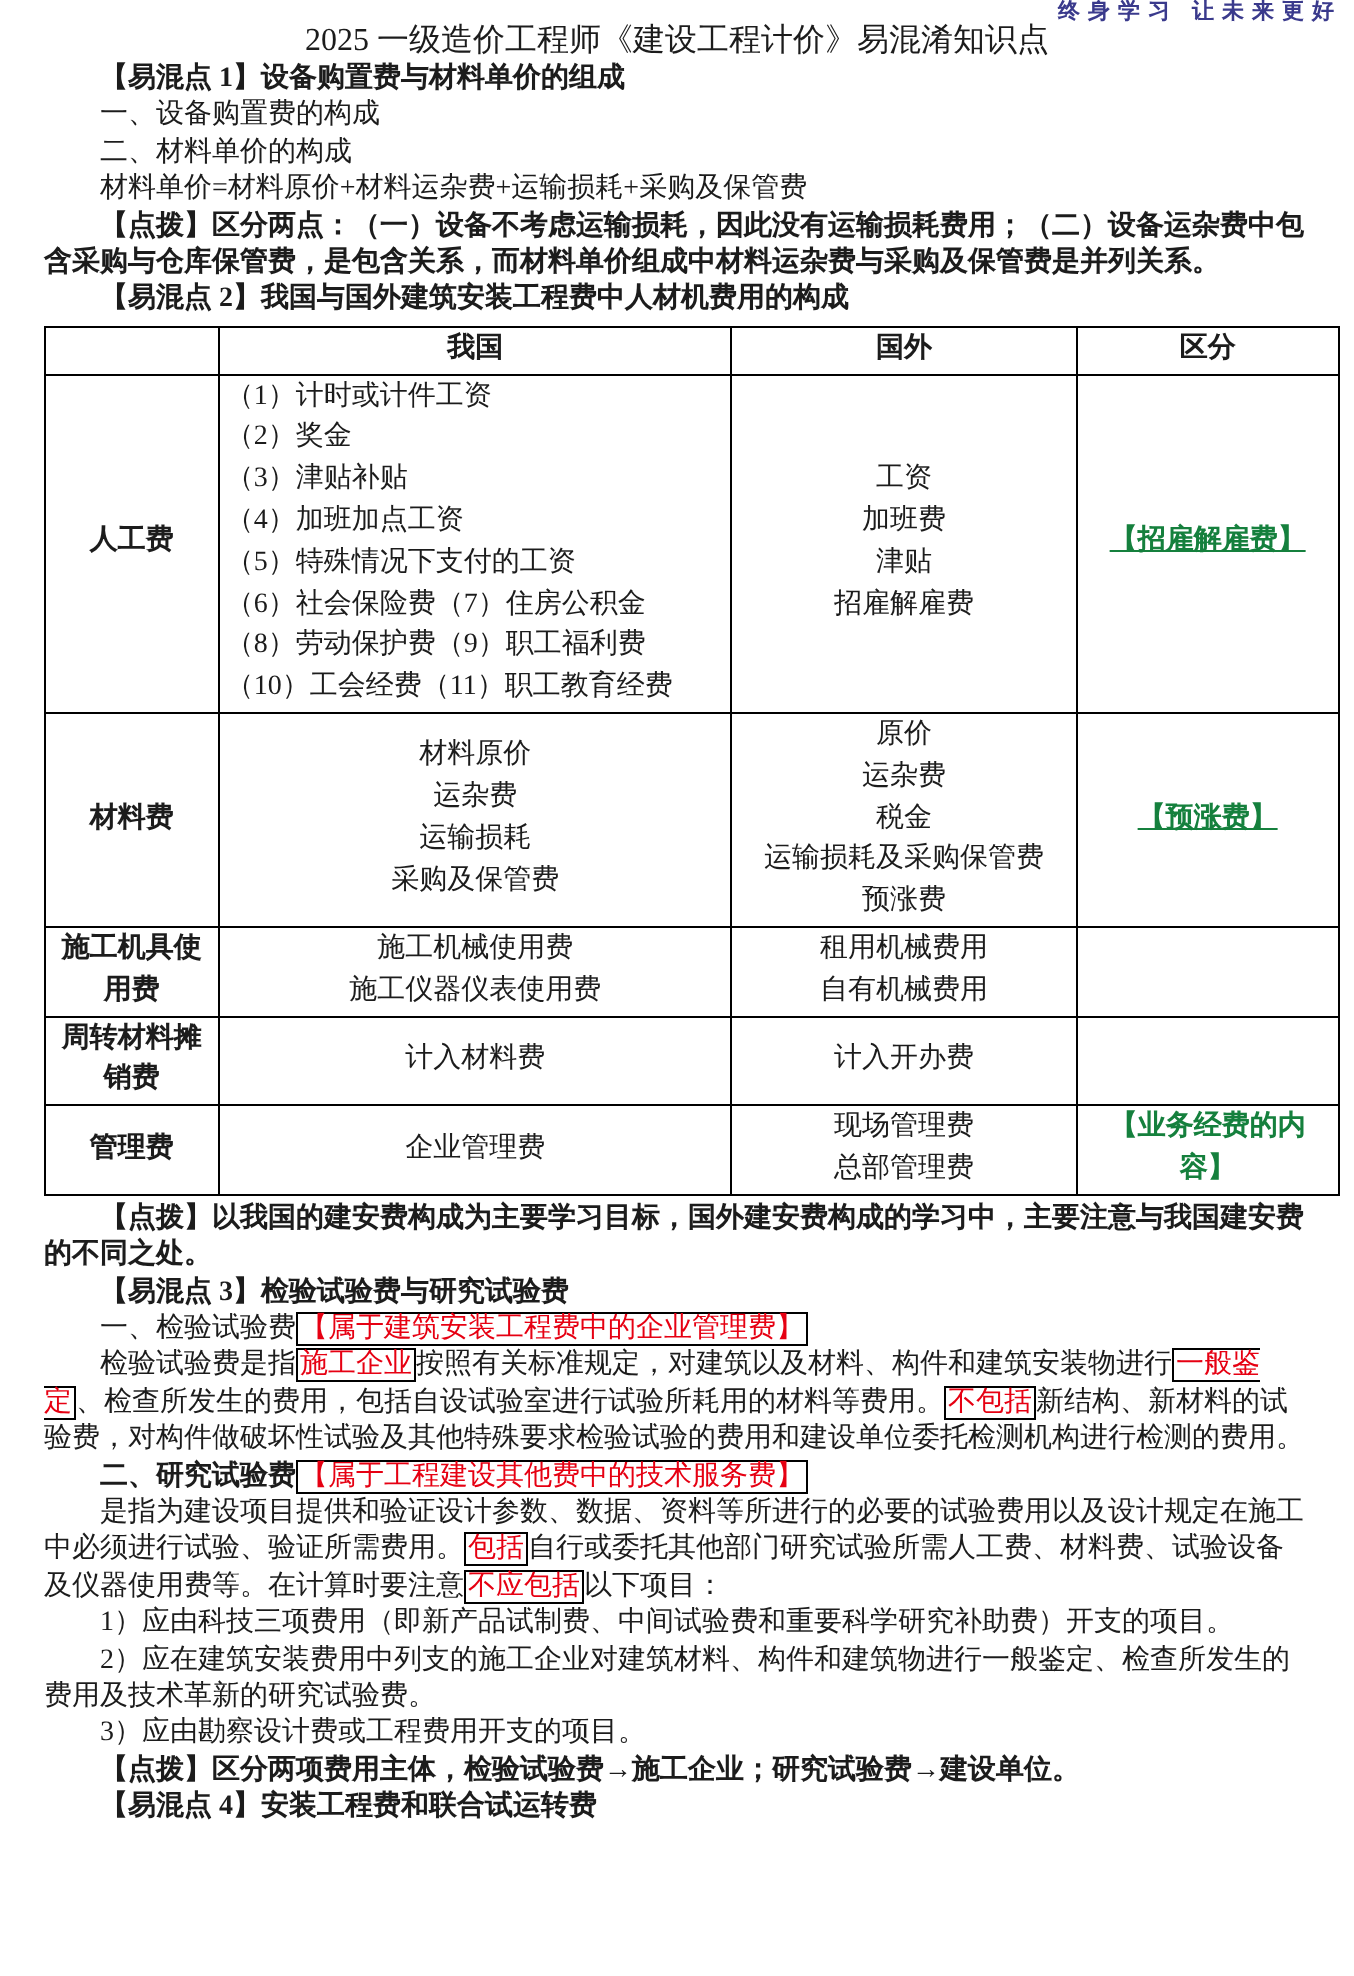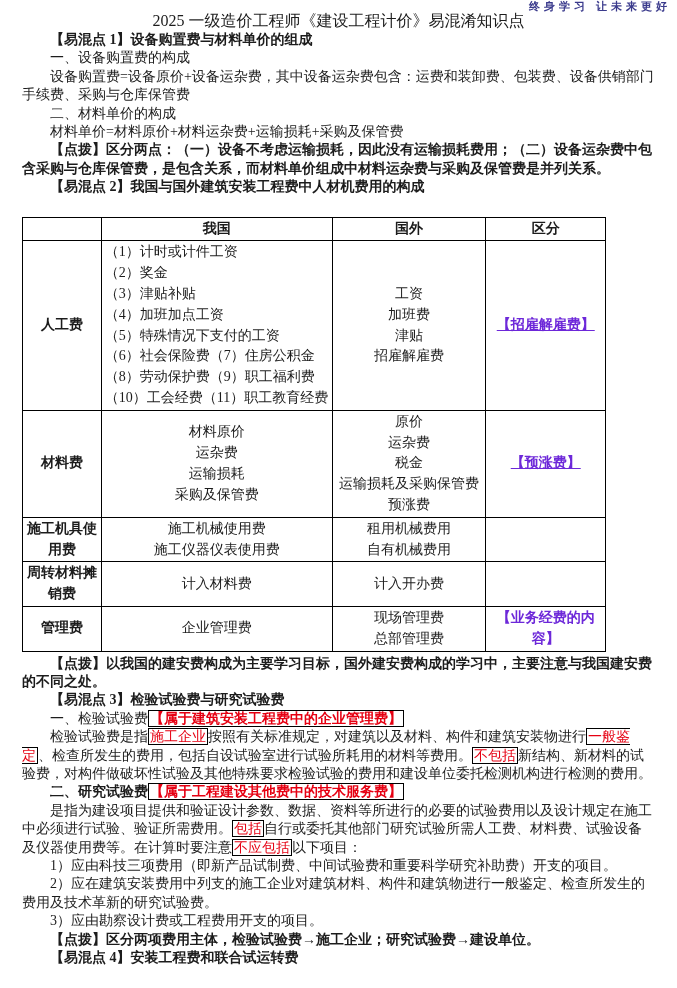--- a/index.html
+++ b/index.html
@@ -24,55 +24,54 @@
   .title {
     margin: 11px 0 0 0;
     font-size: 16px; line-height: 20px;
     font-weight: normal; text-align: center;
   }
   p { margin: 0; text-indent: 2em; }
   .bold { font-weight: bold; }
   
   table.cmp {
     border-collapse: collapse;
-    width: 584px;
-    margin: 20px 0 3px 0;
+    width: 648px;
+    margin: 3px 0 3px 0;
     text-align: center;
     line-height: 20.8px;
   }
   table.cmp th, table.cmp td {
     border: 1.5px solid #000;
     padding: 1px 3px;
     vertical-align: middle;
   }
   table.cmp th { font-weight: bold; }
   td.rowlabel { font-weight: bold; }
   td.ta-l { text-align: left; padding-left: 12px; }
-  .diff { color: #6d28d9; font-weight: bold; }
+  .diff { color: #15803d; font-weight: bold; }
   .und  { text-decoration: underline; }
   
   .rbox {
     color: #e60012;
     border: 1.5px solid #000;
     padding: 0 1px;
   }
-  .badge { font-weight: bold; margin-top: 32px; }
+  .badge { font-weight: normal; margin-top: 32px; }
 </style>
 </head>
 <body>
 
 <div class="page">
 
   <div class="watermark">终身学习  让未来更好</div>
 
   <h1 class="title">2025 一级造价工程师《建设工程计价》易混淆知识点</h1>
 
   <p class="bold">【易混点 1】设备购置费与材料单价的组成</p>
   <p>一、设备购置费的构成</p>
-  <p>设备购置费=设备原价+设备运杂费，其中设备运杂费包含：运费和装卸费、包装费、设备供销部门手续费、采购与仓库保管费</p>
   <p>二、材料单价的构成</p>
   <p>材料单价=材料原价+材料运杂费+运输损耗+采购及保管费</p>
   <p class="bold">【点拨】区分两点：（一）设备不考虑运输损耗，因此没有运输损耗费用；（二）设备运杂费中包含采购与仓库保管费，是包含关系，而材料单价组成中材料运杂费与采购及保管费是并列关系。</p>
 
   <p class="bold">【易混点 2】我国与国外建筑安装工程费中人材机费用的构成</p>
 
   <table class="cmp">
     <colgroup>
       <col style="width:88px">
         <col style="width:260px">

